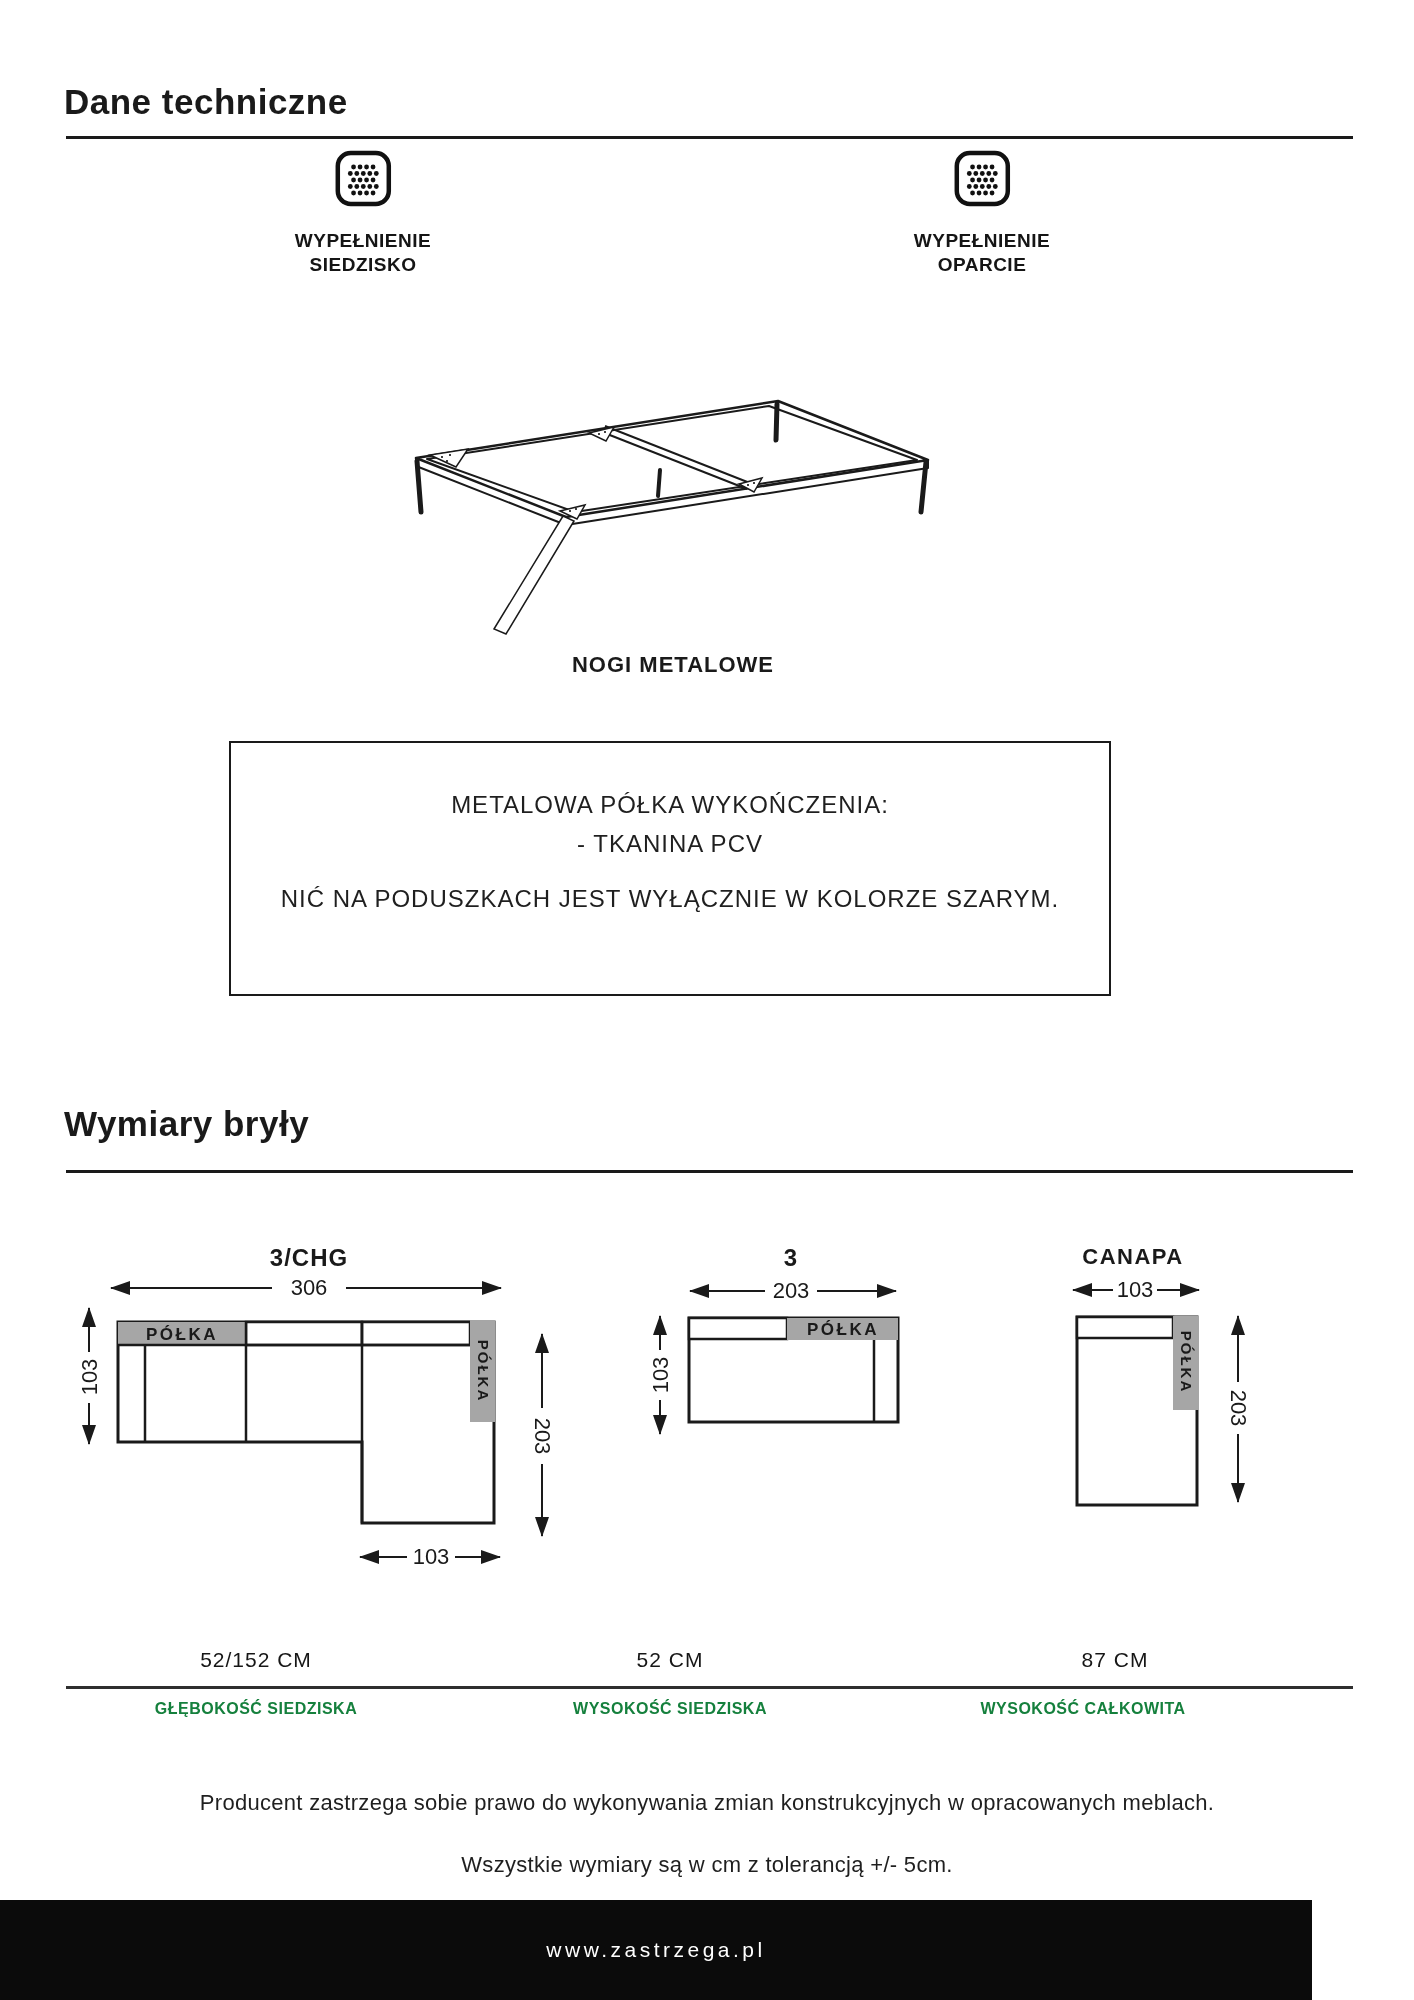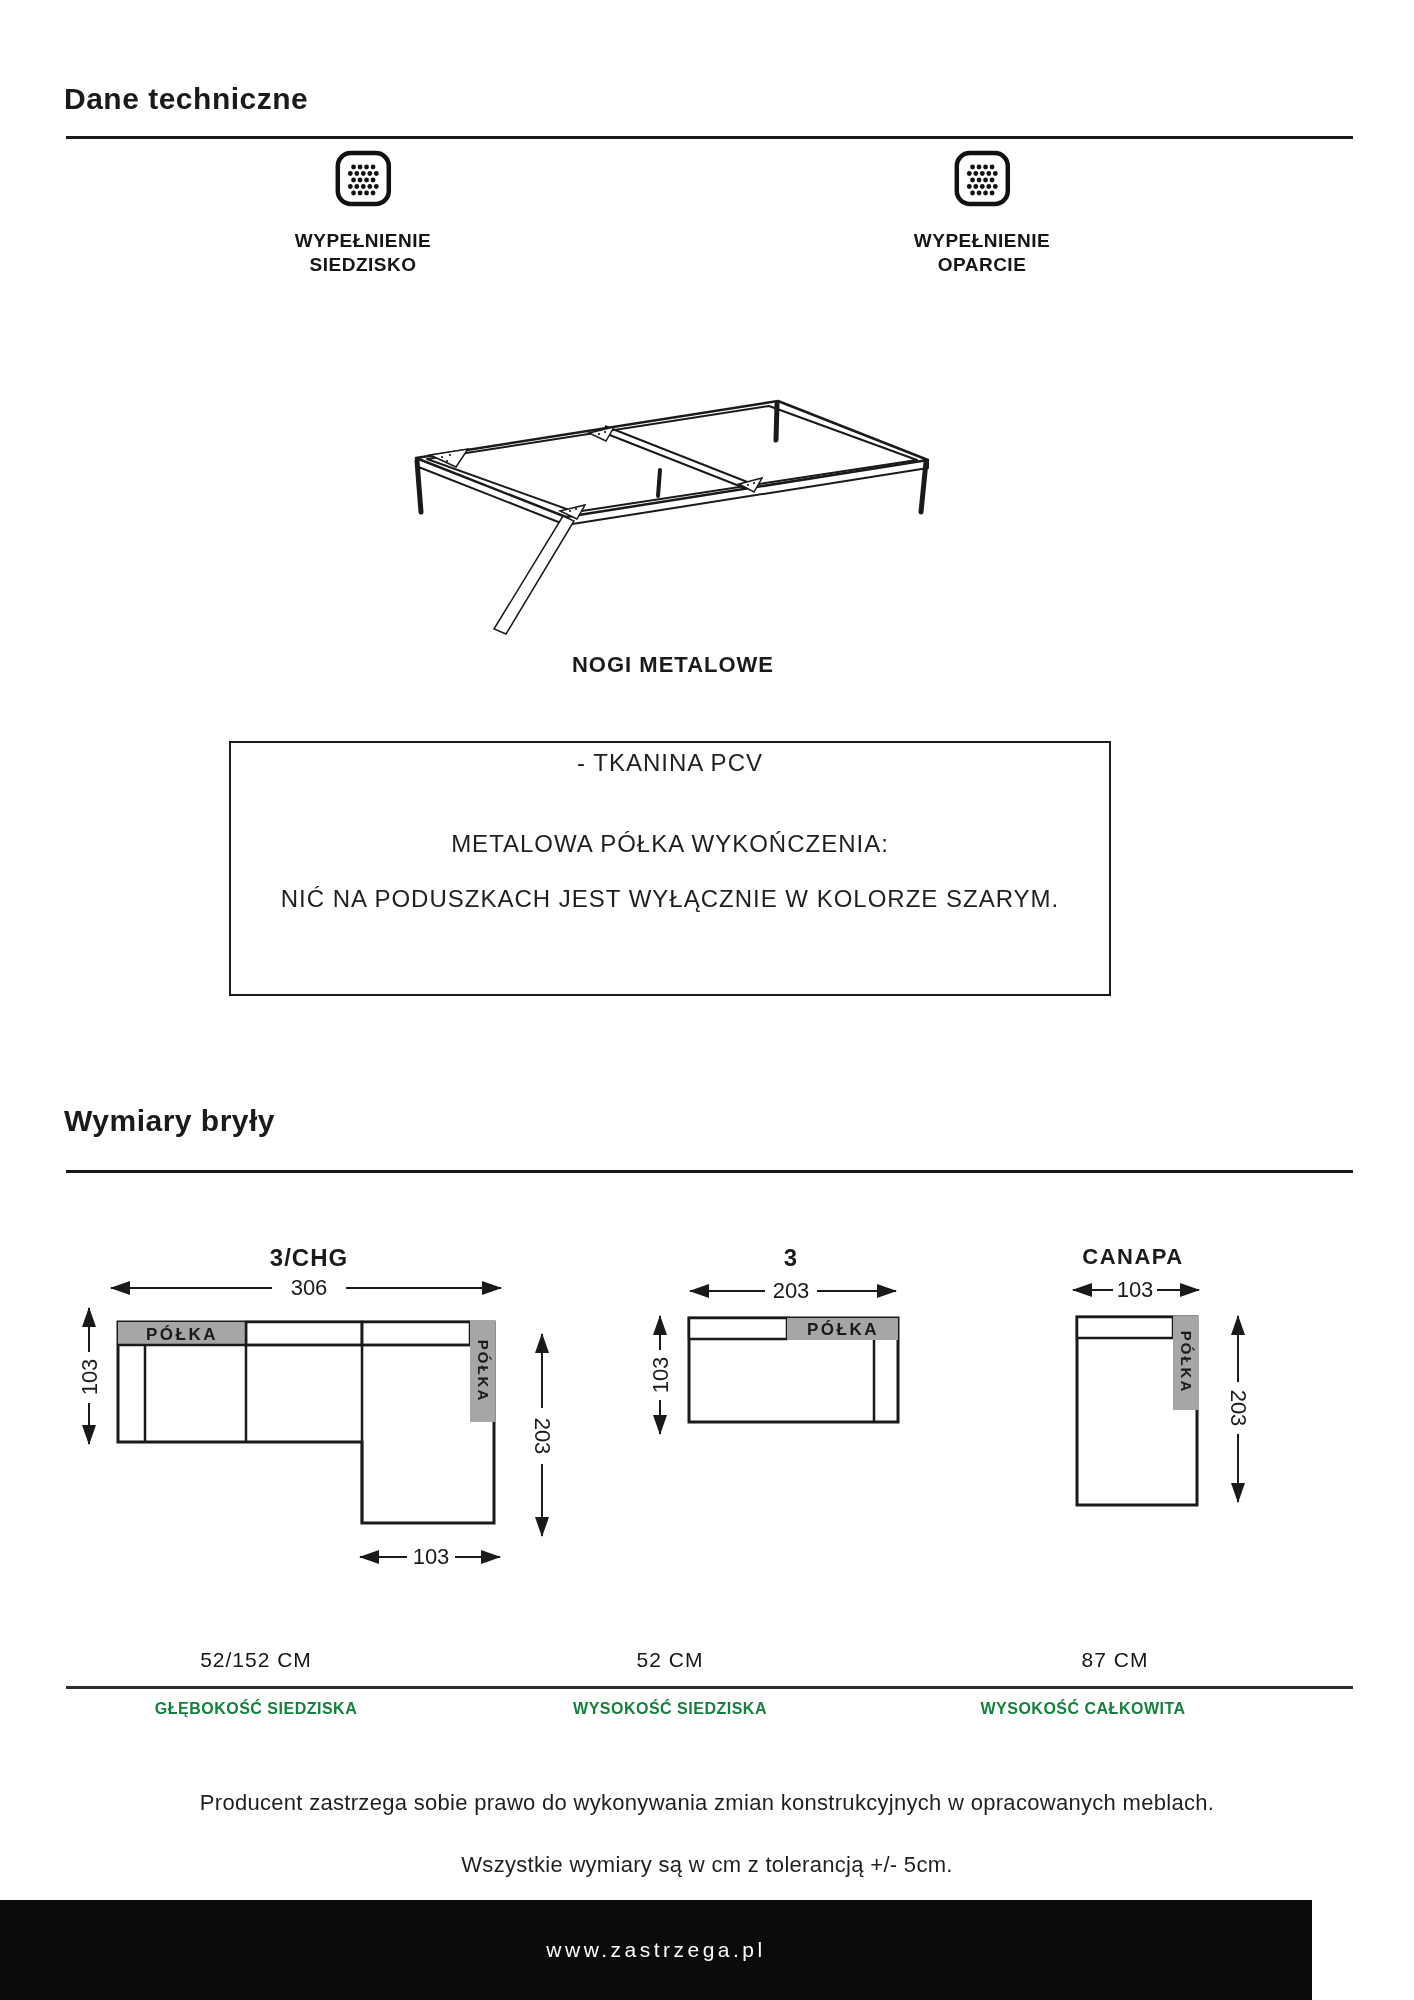--- a/index.html
+++ b/index.html
@@ -7,21 +7,21 @@
     position:relative;
     width:1414px;height:2000px;
     margin:0 auto;
     background:#ffffff;
     font-family:"Liberation Sans","DejaVu Sans",sans-serif;
     color:#1a1a1a;
     overflow:hidden;
   }
   .abs{position:absolute;}
   .section-title{
-    font-size:30px;font-weight:700;letter-spacing:0.5px;color:#1a1a1a;
+    font-size:35px;font-weight:700;letter-spacing:0.5px;color:#1a1a1a;
   }
   .rule{height:3px;background:#1a1a1a;}
   .icon-block{transform:translateX(-50%);text-align:center;}
   .icon-label{
     margin-top:18px;font-size:19px;font-weight:700;line-height:24px;
     letter-spacing:0.5px;color:#151515;white-space:nowrap;
   }
   .frame-caption{
     transform:translateX(-50%);
     font-size:22px;font-weight:700;letter-spacing:1px;white-space:nowrap;
@@ -177,22 +177,22 @@
     <path class="gusset" d="M739,484 L762,478 L754,492 Z"></path>
     <circle cx="748" cy="485" r="1"></circle>
       <circle cx="754" cy="483" r="1"></circle>
     <path class="gusset" d="M560,511 L585,505 L577,519 Z"></path>
     <circle cx="570" cy="511" r="1"></circle>
       <circle cx="576" cy="509" r="1"></circle>
   </svg>
   <div class="abs frame-caption" style="left:673px;top:652px;">NOGI METALOWE</div>
 
   <div class="abs info-box">
+    <div class="line first">METALOWA PÓŁKA WYKOŃCZENIA:</div>
     <div class="line">- TKANINA PCV</div>
-    <div class="line first">METALOWA PÓŁKA WYKOŃCZENIA:</div>
     <div class="line note">NIĆ NA PODUSZKACH JEST WYŁĄCZNIE W KOLORZE SZARYM.</div>
   </div>
 
   <div class="abs section-title" style="left:64px;top:1104px;">Wymiary bryły</div>
   <div class="abs rule" style="left:66px;top:1170px;width:1287px;"></div>
 
   <svg class="abs" style="left:0;top:1230px;" width="1414" height="380" viewBox="0 1230 1414 380">
     <defs>
       <marker id="arr" orient="auto" markerUnits="userSpaceOnUse" markerWidth="20" markerHeight="14" refX="19" refY="7">
         <path d="M0,0 L20,7 L0,14 Z" fill="#1a1a1a"></path>

